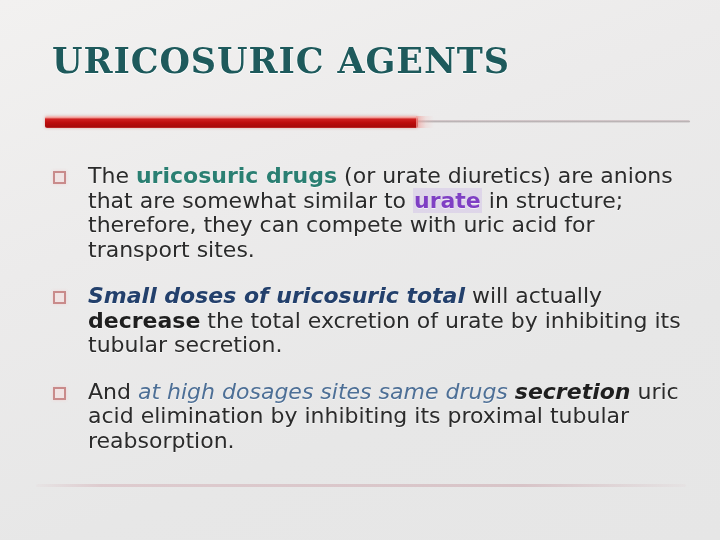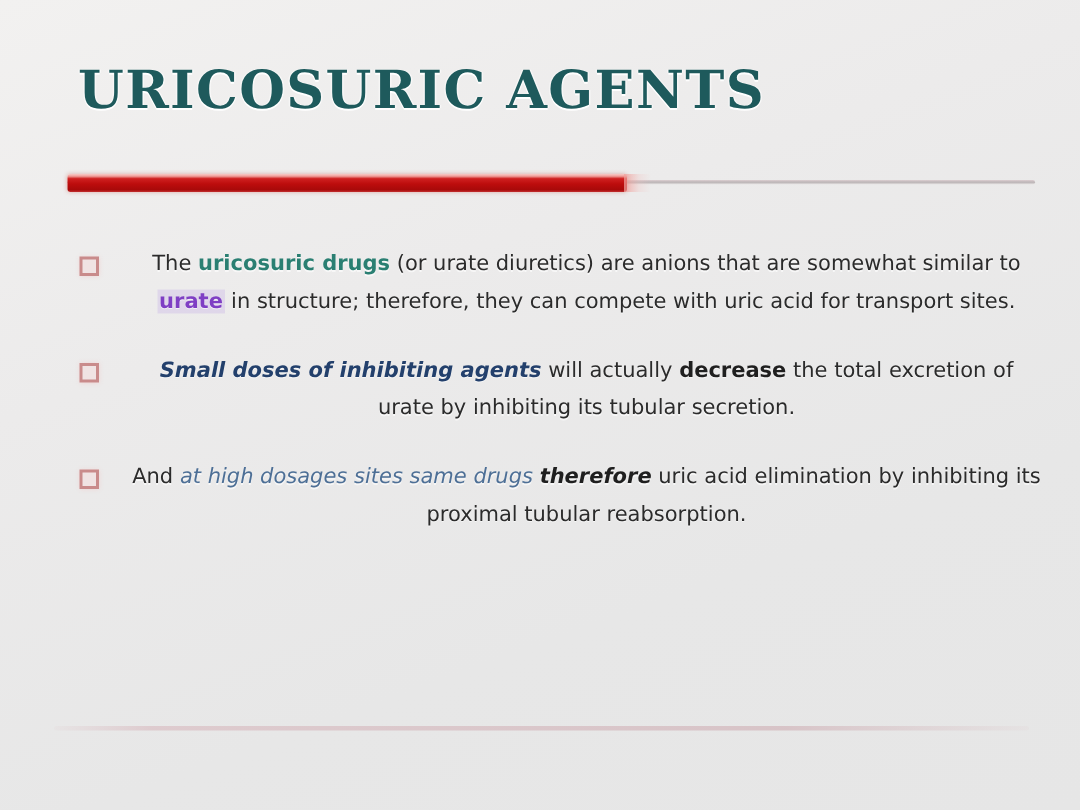--- a/index.html
+++ b/index.html
@@ -116,25 +116,24 @@
     top: 7px;
     width: 9px;
     height: 9px;
     border: 2px solid #c98b8b;
     background: #f0e3e3;
     box-shadow: 0 0 3px rgba(240,210,210,0.9);
   }
   .bullet-text {
     margin: 0;
     font-family: "DejaVu Sans", "Liberation Sans", sans-serif;
-    font-size: 14px;
+    font-size: 22px;
     line-height: 24.5px;
     color: #2b2b2b;
     text-shadow: 0 1px 0 rgba(255,255,255,0.6);
-    text-align: center;
   }
 
   
   .em-teal {
     font-weight: bold;
     color: #2a7f72;
   }
   .em-purple {
     font-weight: bold;
     color: #7f3fc4;
@@ -192,25 +191,25 @@
 
   <div class="body-block">
 
     <div class="bullet-row">
       <span class="bullet-marker"></span>
       <p class="bullet-text">The <span class="em-teal">uricosuric drugs</span> (or urate diuretics) are anions that are somewhat similar to <span class="em-purple">urate</span> in structure; therefore, they can compete with uric acid for transport sites.</p>
     </div>
 
     <div class="bullet-row">
       <span class="bullet-marker"></span>
-      <p class="bullet-text"><span class="em-navy">Small doses of inhibiting agents</span> will actually <span class="em-dark">decrease</span> the total excretion of urate by inhibiting its tubular secretion.</p>
+      <p class="bullet-text"><span class="em-navy">Small doses of uricosuric total</span> will actually <span class="em-dark">decrease</span> the total excretion of urate by inhibiting its tubular secretion.</p>
     </div>
 
     <div class="bullet-row">
       <span class="bullet-marker"></span>
-      <p class="bullet-text">And <span class="em-steel">at high dosages sites same drugs</span> <span class="em-dark-i">therefore</span> uric acid elimination by inhibiting its proximal tubular reabsorption.</p>
+      <p class="bullet-text">And <span class="em-steel">at high dosages sites same drugs</span> <span class="em-dark-i">secretion</span> uric acid elimination by inhibiting its proximal tubular reabsorption.</p>
     </div>
 
   </div>
 
   <div class="footer-rule"></div>
 
 </div>
 
 </body></html>

